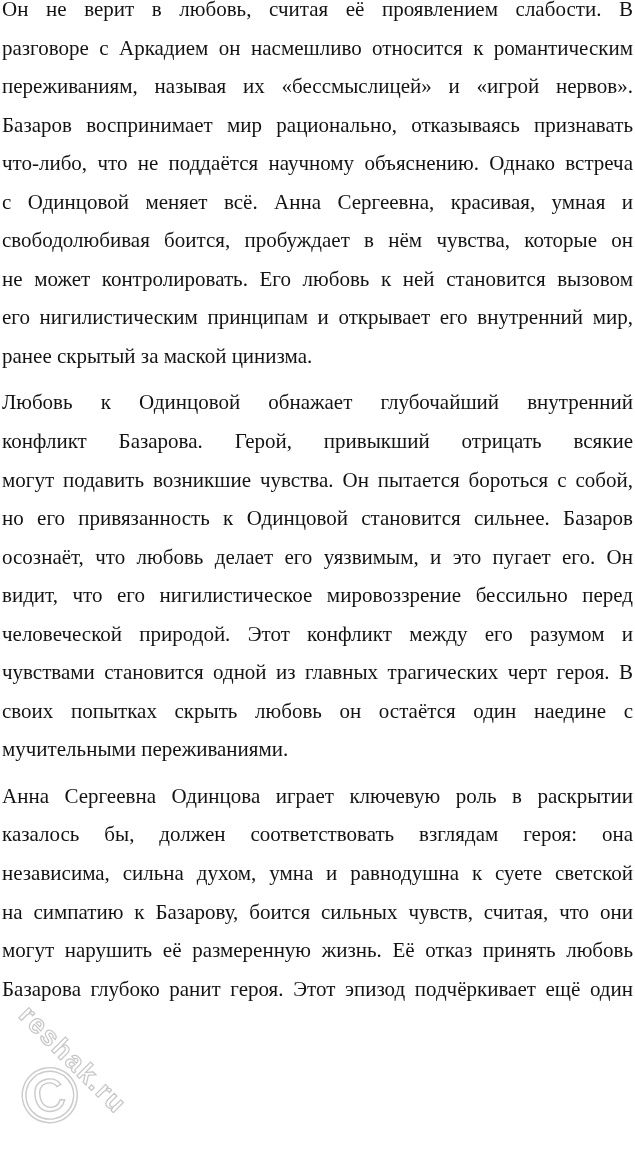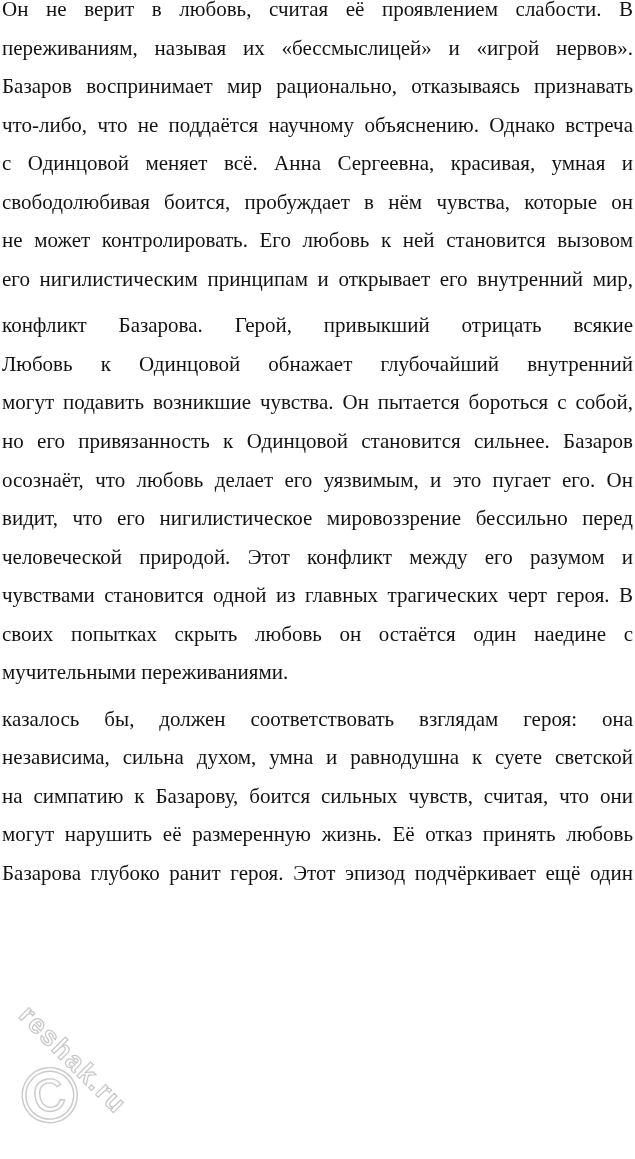--- a/index.html
+++ b/index.html
@@ -88,41 +88,44 @@
 <div class="page">
 
   <div class="watermark" aria-hidden="true">
     <span class="wm-text">reshak.ru</span>
     <span class="wm-copy">©</span>
   </div>
 
   <main class="doc-text" id="doc-body">
       <div class="para">
         <div class="line">Он не верит в любовь, считая её проявлением слабости. В</div>
+        <div class="line">разговоре с Аркадием он насмешливо относится к романтическим</div>
         <div class="line">переживаниям, называя их «бессмыслицей» и «игрой нервов».</div>
         <div class="line">Базаров воспринимает мир рационально, отказываясь признавать</div>
         <div class="line">что-либо, что не поддаётся научному объяснению. Однако встреча</div>
         <div class="line">с Одинцовой меняет всё. Анна Сергеевна, красивая, умная и</div>
         <div class="line">свободолюбивая боится, пробуждает в нём чувства, которые он</div>
         <div class="line">не может контролировать. Его любовь к ней становится вызовом</div>
         <div class="line">его нигилистическим принципам и открывает его внутренний мир,</div>
+        <div class="line last">ранее скрытый за маской цинизма.</div>
       </div>
       <div class="para">
+        <div class="line">Любовь к Одинцовой обнажает глубочайший внутренний</div>
         <div class="line">конфликт Базарова. Герой, привыкший отрицать всякие</div>
-        <div class="line">Любовь к Одинцовой обнажает глубочайший внутренний</div>
         <div class="line">могут подавить возникшие чувства. Он пытается бороться с собой,</div>
         <div class="line">но его привязанность к Одинцовой становится сильнее. Базаров</div>
         <div class="line">осознаёт, что любовь делает его уязвимым, и это пугает его. Он</div>
         <div class="line">видит, что его нигилистическое мировоззрение бессильно перед</div>
         <div class="line">человеческой природой. Этот конфликт между его разумом и</div>
         <div class="line">чувствами становится одной из главных трагических черт героя. В</div>
         <div class="line">своих попытках скрыть любовь он остаётся один наедине с</div>
         <div class="line last">мучительными переживаниями.</div>
       </div>
       <div class="para">
+        <div class="line">Анна Сергеевна Одинцова играет ключевую роль в раскрытии</div>
         <div class="line">казалось бы, должен соответствовать взглядам героя: она</div>
         <div class="line">независима, сильна духом, умна и равнодушна к суете светской</div>
         <div class="line">на симпатию к Базарову, боится сильных чувств, считая, что они</div>
         <div class="line">могут нарушить её размеренную жизнь. Её отказ принять любовь</div>
         <div class="line">Базарова глубоко ранит героя. Этот эпизод подчёркивает ещё один</div>
       </div>
     </main>
 
 </div>
 

